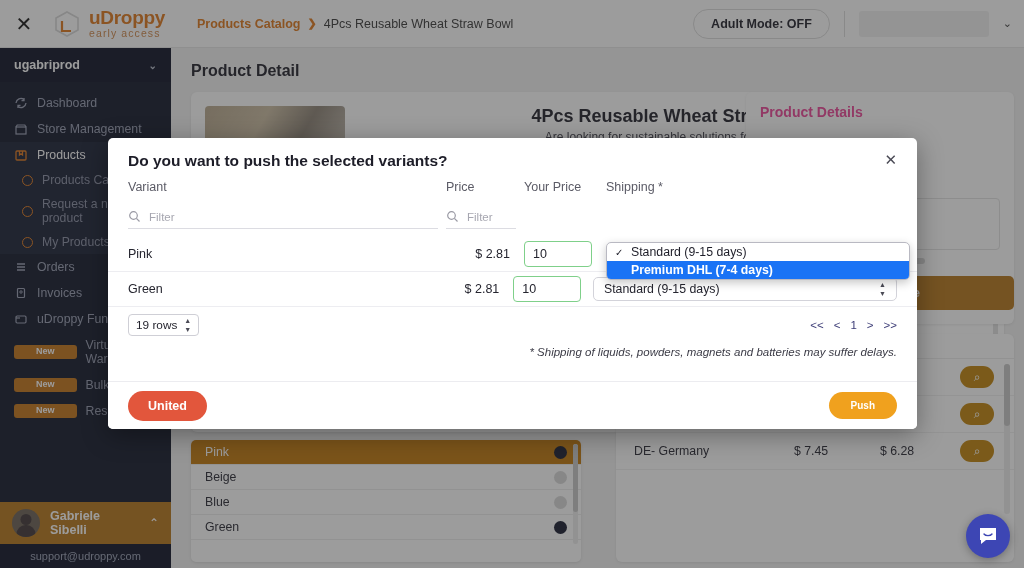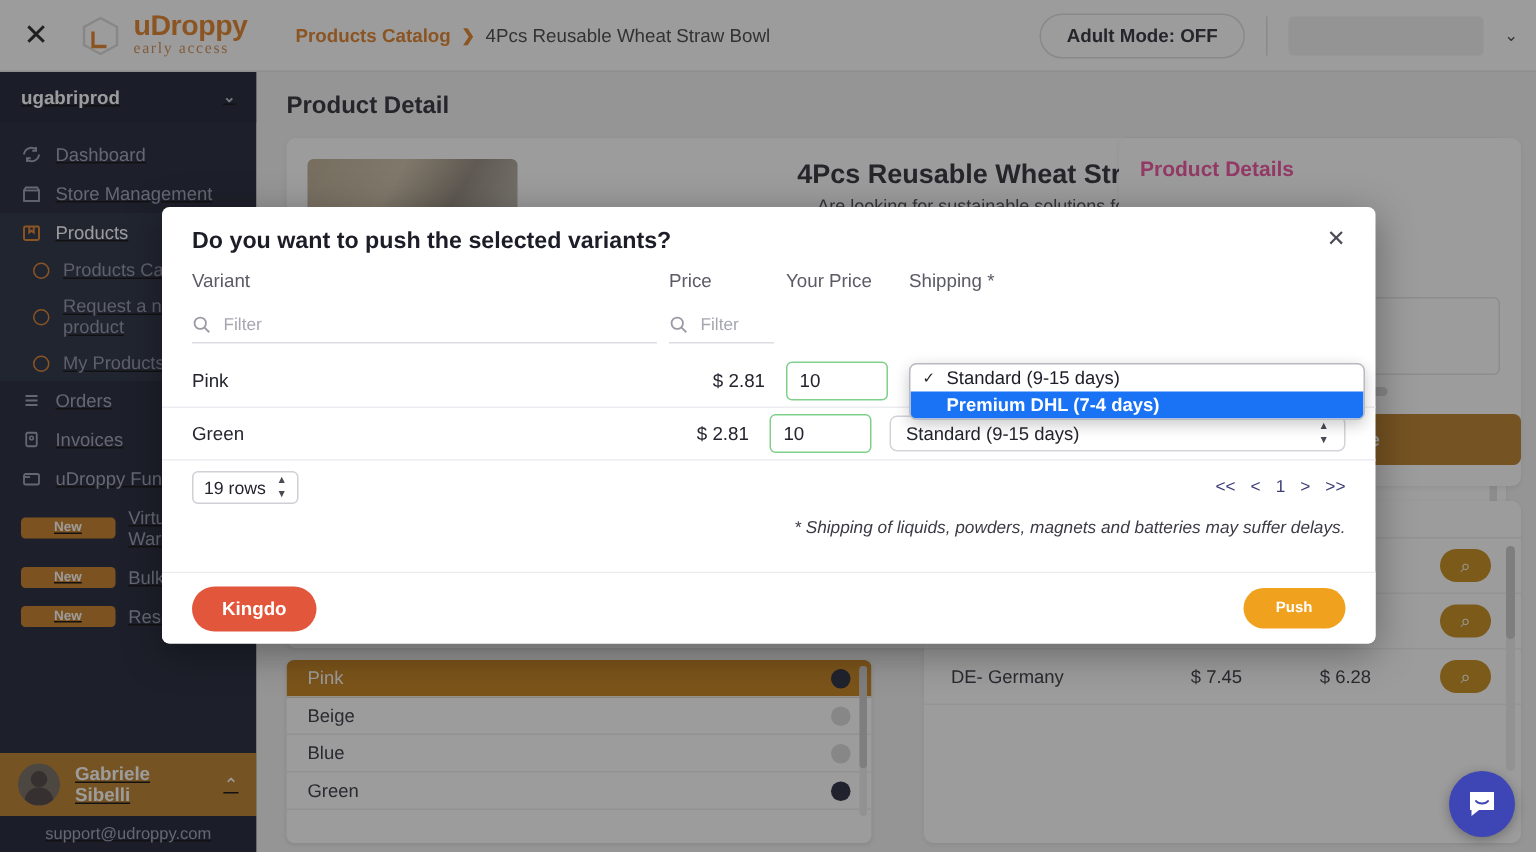--- a/index.html
+++ b/index.html
@@ -28,21 +28,20 @@
   .logo-wrap { display: flex; align-items: center; gap: 7px; margin-left: 4px; }
   .logo-cube { width: 30px; height: 30px; }
   .logo-text { line-height: 1; }
   .logo-name {
     font-size: 19px; font-weight: 700; color: #e07b20; letter-spacing: -0.3px;
     display: block;
   }
   .logo-sub {
     font-size: 10.5px; color: #d08a4e; letter-spacing: 1.1px; display: block;
     margin-top: 1px;
-    font-family: Liberation Serif, serif;
   }
   .breadcrumb {
     margin-left: 32px; font-size: 12.5px; display: flex; align-items: center; gap: 7px;
   }
   .bc-link { color: #e07b20; font-weight: 600; cursor: pointer; }
   .bc-sep { color: #e07b20; font-size: 11px; font-weight: 700; }
   .bc-current { color: #3c3c3c; }
   .topbar-right {
     margin-left: auto; display: flex; align-items: center; gap: 0; padding-right: 12px;
   }
@@ -53,21 +52,21 @@
   }
   .topbar-divider { width: 1px; height: 26px; background: #dcdcdc; margin: 0 14px; }
   .store-select {
     width: 130px; height: 26px; background: #f1f1f1; border-radius: 3px;
   }
   .chev-down { margin-left: 14px; font-size: 11px; color: #444; cursor: pointer; }
 
   
   .sidebar {
     position: absolute; top: 48px; left: 0; width: 171px; height: 520px;
-    background: #151a2e; display: flex; flex-direction: column; text-decoration: underline;
+    background: #151a2e; display: flex; flex-direction: column;
   }
   .acct-row {
     height: 34px; display: flex; align-items: center; padding: 0 14px;
     color: #ffffff; font-size: 12.5px; font-weight: 700; cursor: pointer;
     background: #11162a;
   }
   .acct-row .chev { margin-left: auto; font-size: 10px; color: #b9bdcc; }
   .nav { padding-top: 8px; flex: 1; }
   .nav-item {
     display: flex; align-items: center; gap: 9px; padding: 6px 14px;
@@ -620,21 +619,21 @@
         <span>&lt;</span>
         <span>1</span>
         <span>&gt;</span>
         <span>&gt;&gt;</span>
       </div>
     </div>
 
     <div class="note">* Shipping of liquids, powders, magnets and batteries may suffer delays.</div>
 
     <div class="modal-actions">
-      <button class="btn-close">Kingdo</button>
+      <button class="btn-close">United</button>
       <button class="btn-push">Push</button>
     </div>
   </div>
 
   <div class="intercom">
     <svg width="22" height="22" viewBox="0 0 22 22">
       <path d="M3 3h16v12H9l-5 4V15H3z" fill="#ffffff"></path>
       <path d="M7 9c1.6 2.2 6.4 2.2 8 0" fill="none" stroke="#3d46b4" stroke-width="1.4" stroke-linecap="round"></path>
     </svg>
   </div>

